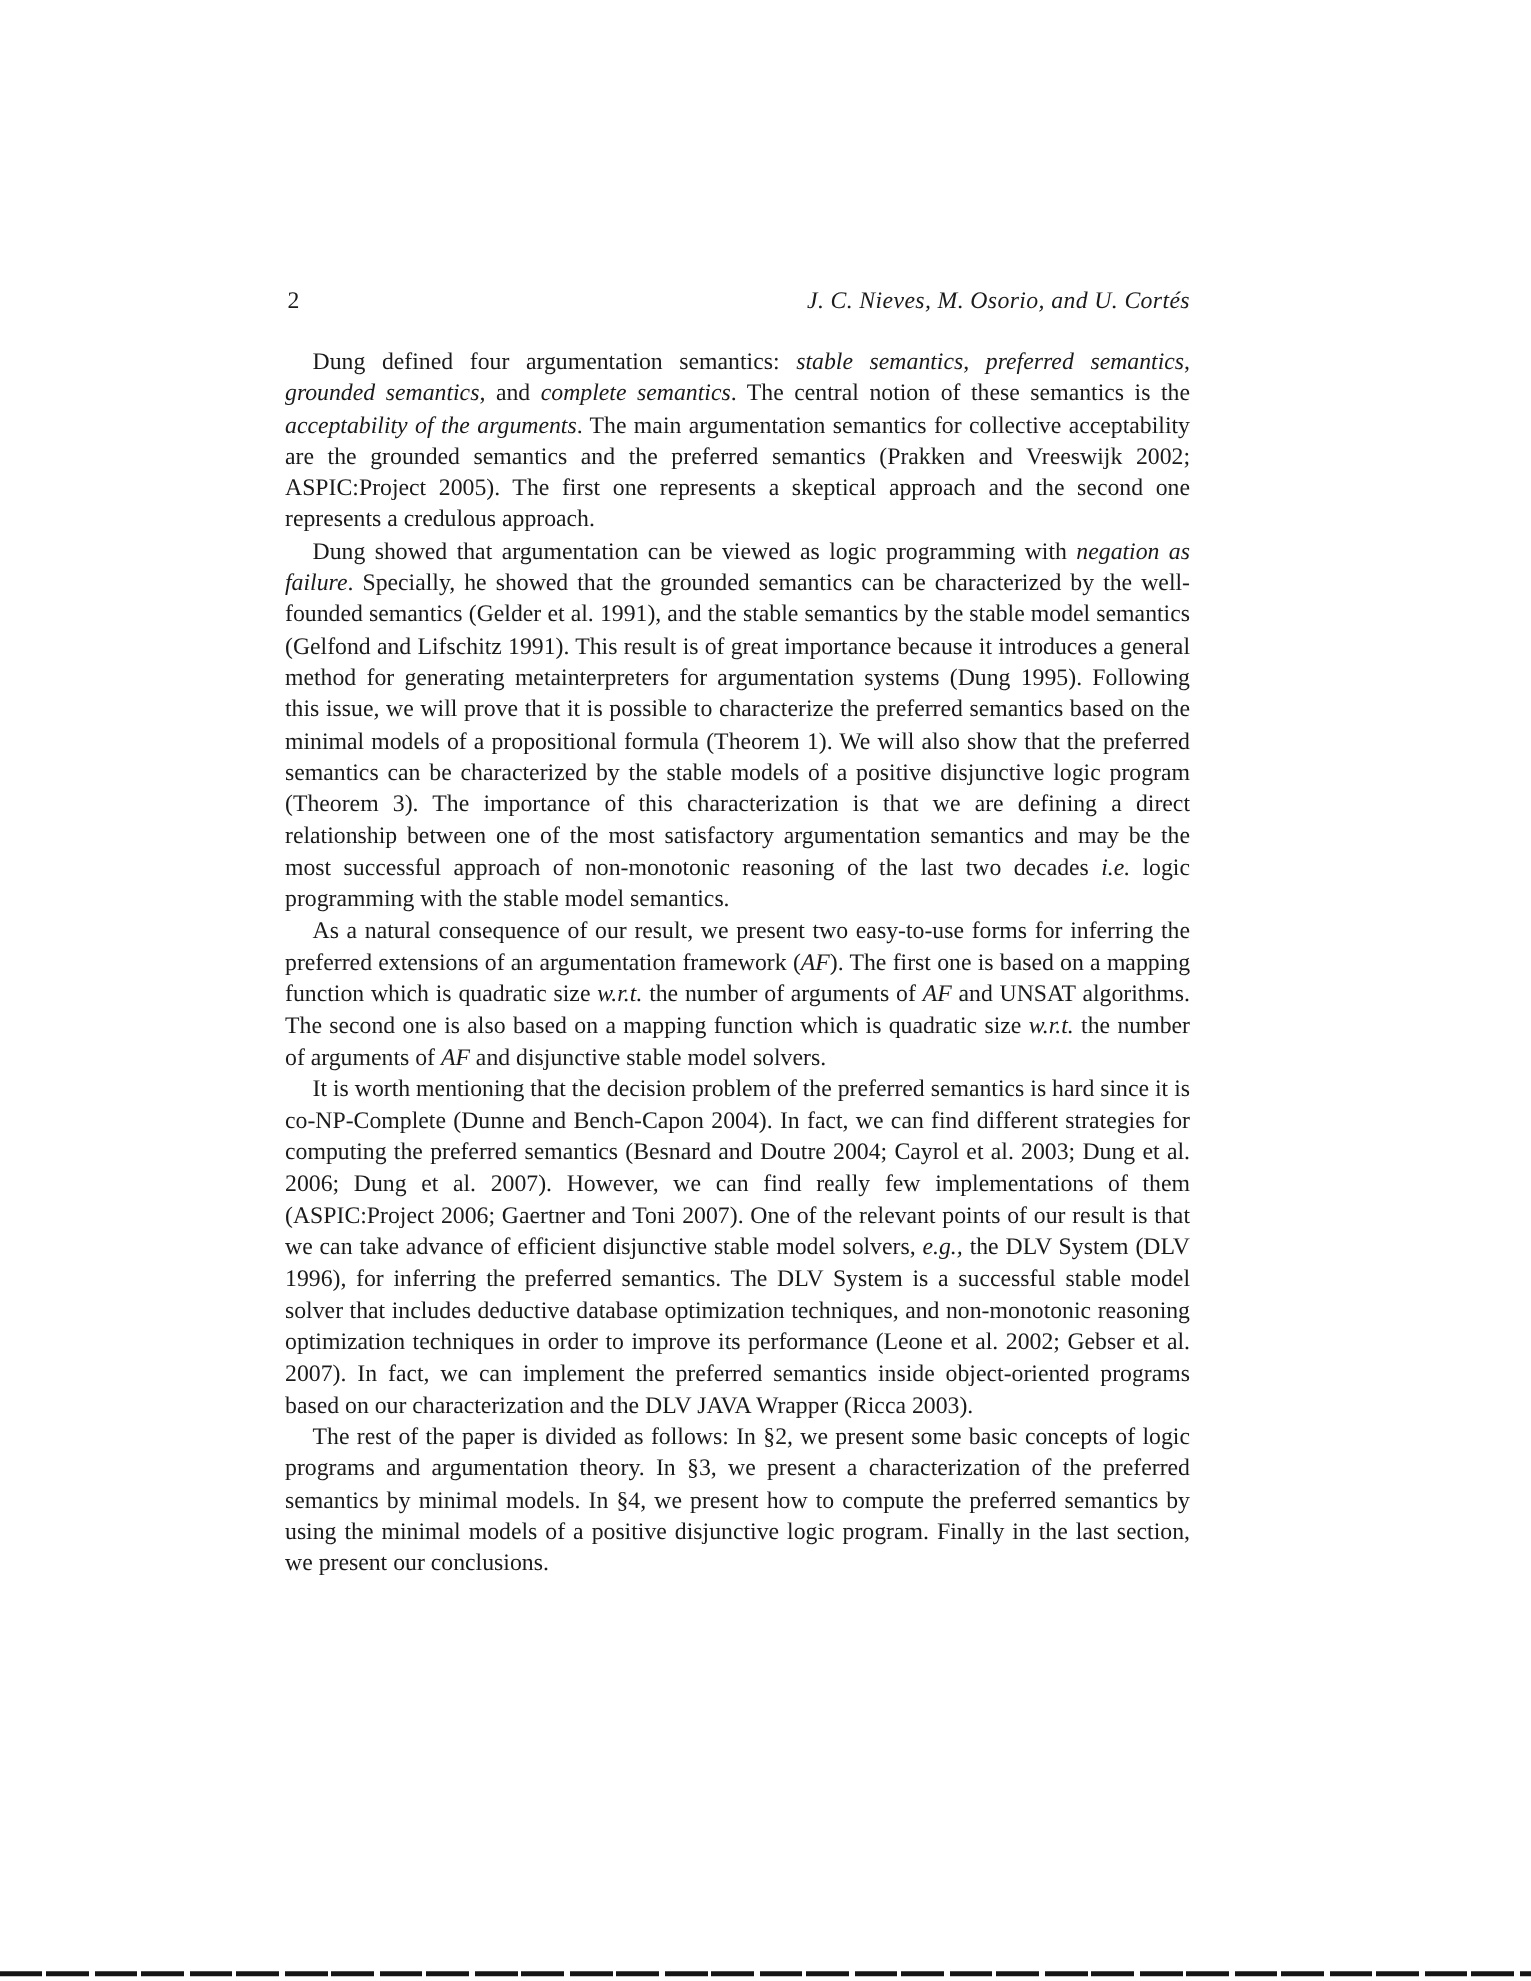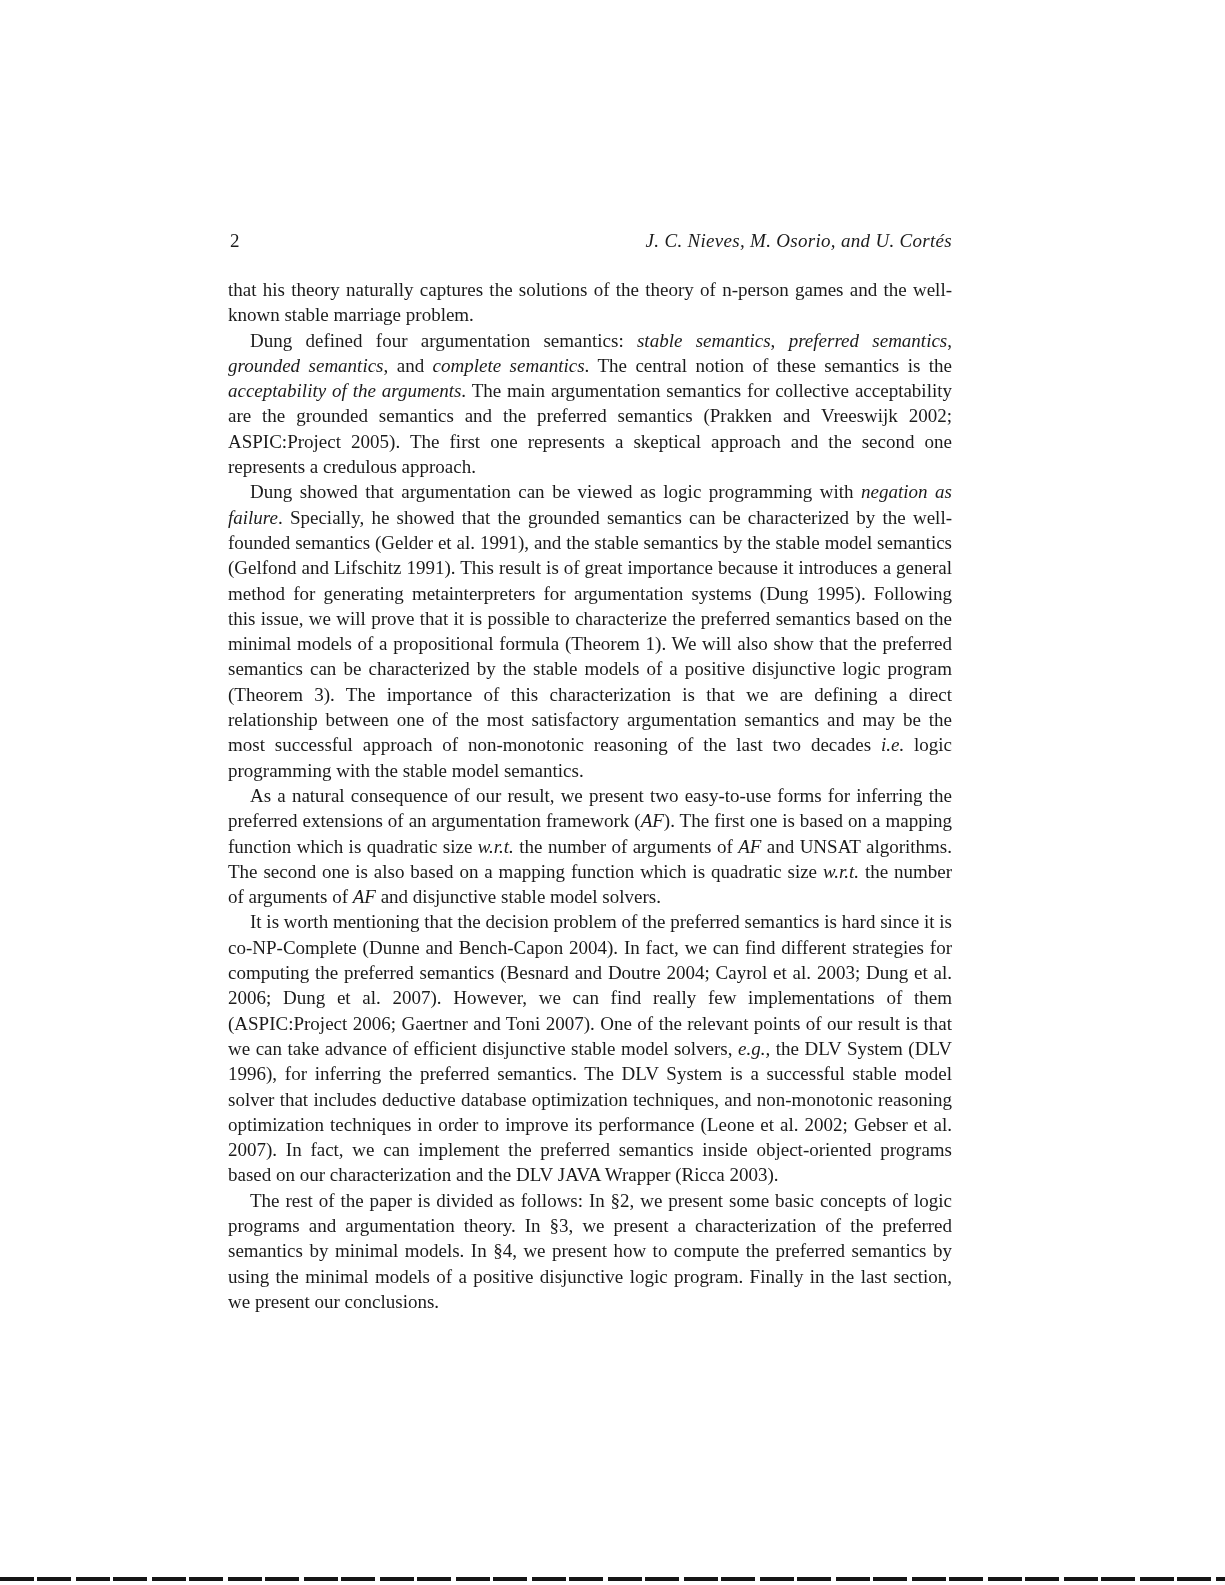--- a/index.html
+++ b/index.html
@@ -69,21 +69,20 @@
 <body>
 
 <div class="page">
 
   <div class="page-header">
     <span class="page-number">2</span>
     <span class="running-title">J. C. Nieves, M. Osorio, and U. Cortés</span>
   </div>
 
   <div class="article">
-    <p><span>that his theory naturally captures the solutions of the theory of n-person games and the well-known stable marriage problem.</span></p>
     <p class="indent"><span>Dung defined four argumentation semantics: </span><em>stable semantics</em><span>, </span><em>preferred semantics</em><span>, </span><em>grounded semantics</em><span>, and </span><em>complete semantics</em><span>. The central notion of these semantics is the </span><em>acceptability of the arguments</em><span>. The main argumentation semantics for collective acceptability are the grounded semantics and the preferred semantics (Prakken and Vreeswijk 2002; ASPIC:Project 2005). The first one represents a skeptical approach and the second one represents a credulous approach.</span></p>
     <p class="indent"><span>Dung showed that argumentation can be viewed as logic programming with </span><em>negation as failure</em><span>. Specially, he showed that the grounded semantics can be characterized by the well-founded semantics (Gelder et al. 1991), and the stable semantics by the stable model semantics (Gelfond and Lifschitz 1991). This result is of great importance because it introduces a general method for generating metainterpreters for argumentation systems (Dung 1995). Following this issue, we will prove that it is possible to characterize the preferred semantics based on the minimal models of a propositional formula (Theorem 1). We will also show that the preferred semantics can be characterized by the stable models of a positive disjunctive logic program (Theorem 3). The importance of this characterization is that we are defining a direct relationship between one of the most satisfactory argumentation semantics and may be the most successful approach of non-monotonic reasoning of the last two decades </span><em>i.e.</em><span> logic programming with the stable model semantics.</span></p>
     <p class="indent"><span>As a natural consequence of our result, we present two easy-to-use forms for inferring the preferred extensions of an argumentation framework (</span><em>AF</em><span>). The first one is based on a mapping function which is quadratic size </span><em>w.r.t.</em><span> the number of arguments of </span><em>AF</em><span> and UNSAT algorithms. The second one is also based on a mapping function which is quadratic size </span><em>w.r.t.</em><span> the number of arguments of </span><em>AF</em><span> and disjunctive stable model solvers.</span></p>
     <p class="indent"><span>It is worth mentioning that the decision problem of the preferred semantics is hard since it is co-NP-Complete (Dunne and Bench-Capon 2004). In fact, we can find different strategies for computing the preferred semantics (Besnard and Doutre 2004; Cayrol et al. 2003; Dung et al. 2006; Dung et al. 2007). However, we can find really few implementations of them (ASPIC:Project 2006; Gaertner and Toni 2007). One of the relevant points of our result is that we can take advance of efficient disjunctive stable model solvers, </span><em>e.g.,</em><span> the DLV System (DLV 1996), for inferring the preferred semantics. The DLV System is a successful stable model solver that includes deductive database optimization techniques, and non-monotonic reasoning optimization techniques in order to improve its performance (Leone et al. 2002; Gebser et al. 2007). In fact, we can implement the preferred semantics inside object-oriented programs based on our characterization and the DLV JAVA Wrapper (Ricca 2003).</span></p>
     <p class="indent"><span>The rest of the paper is divided as follows: In §2, we present some basic concepts of logic programs and argumentation theory. In §3, we present a characterization of the preferred semantics by minimal models. In §4, we present how to compute the preferred semantics by using the minimal models of a positive disjunctive logic program. Finally in the last section, we present our conclusions.</span></p>
   </div>
 
   <div class="scan-line"></div>
 
 </div>

